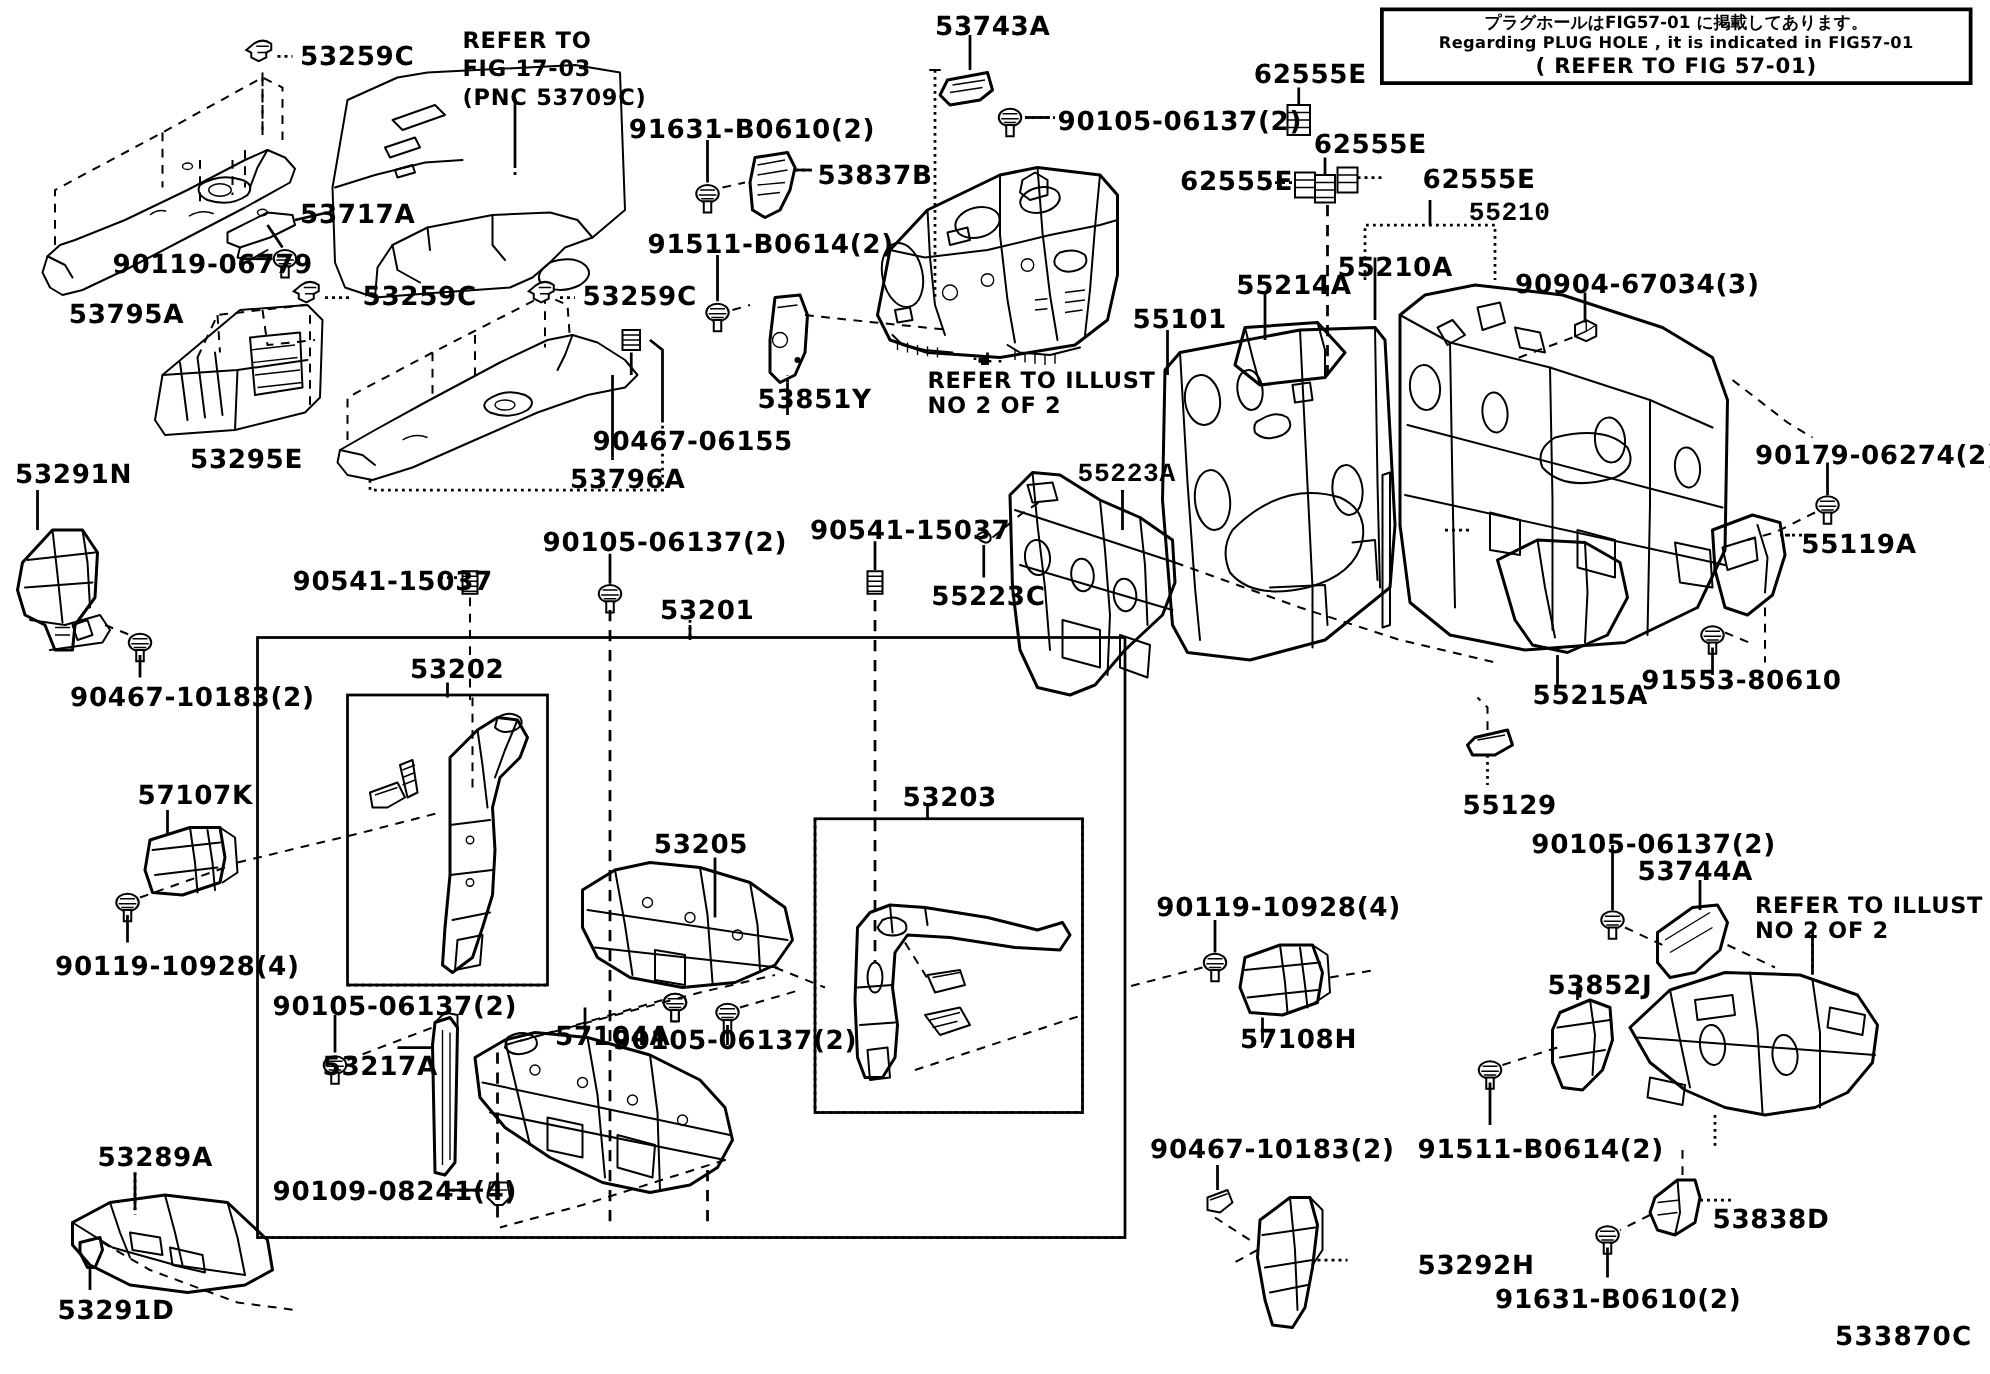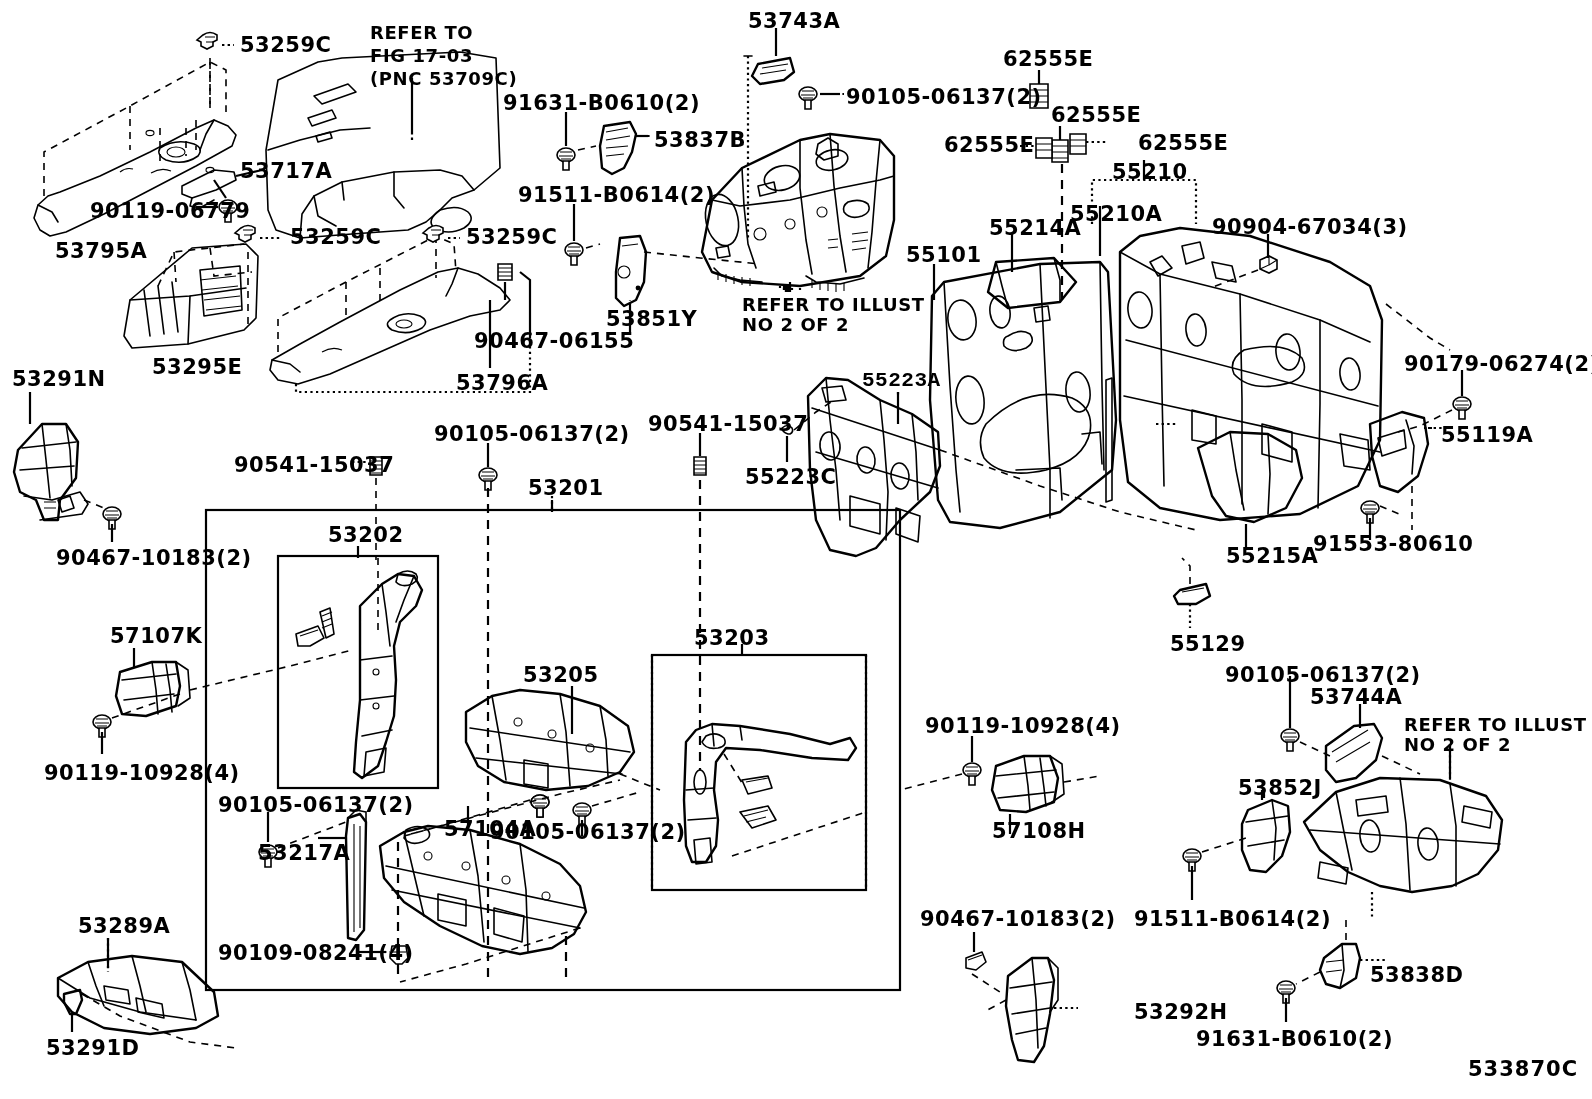--- a/index.html
+++ b/index.html
@@ -633,65 +633,70 @@
       <path class="thin" d="M1070,140 l16,0 M1070,146 l16,0"></path>
       <path class="leadd" d="M1086,142 L1108,142"></path>
 
       <path class="dash" d="M1062,164 L1062,300"></path>
     </g>
 
     <path class="leadd" d="M1156,424 L1178,424"></path>
     <path class="leadd" d="M1424,428 L1434,428"></path>
   </svg>
 
+  <div id="notebox">
+    <div class="jp">プラグホールはFIG57-01 に掲載してあります。</div>
+    <div class="en">Regarding PLUG HOLE , it is indicated in FIG57-01</div>
+    <div class="ref">( REFER TO FIG 57-01)</div>
+  </div>
 
   <div id="labels">
       <div class="lbl" style="left: 240px; top: 34px;">53259C</div>
       <div class="lbl illust" style="left: 370px; top: 22px;">REFER TO</div>
       <div class="lbl illust" style="left: 370px; top: 45px;">FIG 17-03</div>
       <div class="lbl illust" style="left: 370px; top: 68px;">(PNC 53709C)</div>
       <div class="lbl" style="left: 748px; top: 10px;">53743A</div>
       <div class="lbl" style="left: 1003px; top: 48px;">62555E</div>
       <div class="lbl" style="left: 503px; top: 92px;">91631-B0610(2)</div>
       <div class="lbl" style="left: 846px; top: 86px;">90105-06137(2)</div>
       <div class="lbl" style="left: 1051px; top: 104px;">62555E</div>
       <div class="lbl" style="left: 654px; top: 129px;">53837B</div>
       <div class="lbl" style="left: 944px; top: 134px;">62555E</div>
       <div class="lbl" style="left: 1138px; top: 132px;">62555E</div>
       <div class="lbl" style="left: 240px; top: 160px;">53717A</div>
-      <div class="lbl" style="left: 1112px; top: 161px;">55210</div>
+      <div class="lbl" style="left: 1175px; top: 161px; font-family: Liberation Mono, monospace;">55210</div>
       <div class="lbl" style="left: 518px; top: 184px;">91511-B0614(2)</div>
       <div class="lbl" style="left: 90px; top: 200px;">90119-06779</div>
       <div class="lbl" style="left: 989px; top: 217px;">55214A</div>
       <div class="lbl" style="left: 1070px; top: 203px;">55210A</div>
       <div class="lbl" style="left: 1212px; top: 216px; text-align: right;">90904-67034(3)</div>
       <div class="lbl" style="left: 290px; top: 226px;">53259C</div>
       <div class="lbl" style="left: 466px; top: 226px;">53259C</div>
       <div class="lbl" style="left: 55px; top: 240px;">53795A</div>
       <div class="lbl" style="left: 906px; top: 244px;">55101</div>
       <div class="lbl illust" style="left: 742px; top: 294px;">REFER TO ILLUST</div>
       <div class="lbl illust" style="left: 742px; top: 314px;">NO 2 OF 2</div>
       <div class="lbl" style="left: 606px; top: 308px;">53851Y</div>
       <div class="lbl" style="left: 152px; top: 356px;">53295E</div>
-      <div class="lbl" style="left: 474px; top: 330px;">90467-06155</div>
+      <div class="lbl" style="left: 474px; top: 342px;">90467-06155</div>
       <div class="lbl" style="left: 1404px; top: 353px;">90179-06274(2)</div>
       <div class="lbl" style="left: 456px; top: 372px;">53796A</div>
       <div class="lbl" style="left: 862px; top: 370px; font-family: Liberation Mono, monospace;">55223A</div>
       <div class="lbl" style="left: 12px; top: 368px;">53291N</div>
       <div class="lbl" style="left: 648px; top: 413px;">90541-15037</div>
       <div class="lbl" style="left: 434px; top: 423px;">90105-06137(2)</div>
       <div class="lbl" style="left: 1441px; top: 424px;">55119A</div>
       <div class="lbl" style="left: 234px; top: 454px;">90541-15037</div>
       <div class="lbl" style="left: 745px; top: 466px;">55223C</div>
       <div class="lbl" style="left: 528px; top: 477px;">53201</div>
       <div class="lbl" style="left: 56px; top: 547px;">90467-10183(2)</div>
       <div class="lbl" style="left: 328px; top: 524px;">53202</div>
       <div class="lbl" style="left: 1313px; top: 533px;">91553-80610</div>
       <div class="lbl" style="left: 1226px; top: 545px; text-align: right;">55215A</div>
-      <div class="lbl" style="left: 694px; top: 627px;">53203</div>
+      <div class="lbl" style="left: 722px; top: 627px;">53203</div>
       <div class="lbl" style="left: 110px; top: 625px;">57107K</div>
       <div class="lbl" style="left: 1170px; top: 633px;">55129</div>
       <div class="lbl" style="left: 1225px; top: 664px;">90105-06137(2)</div>
       <div class="lbl" style="left: 523px; top: 664px;">53205</div>
       <div class="lbl" style="left: 1310px; top: 686px;">53744A</div>
       <div class="lbl illust" style="left: 1404px; top: 714px;">REFER TO ILLUST</div>
       <div class="lbl illust" style="left: 1404px; top: 734px;">NO 2 OF 2</div>
       <div class="lbl" style="left: 925px; top: 715px;">90119-10928(4)</div>
       <div class="lbl" style="left: 44px; top: 762px;">90119-10928(4)</div>
       <div class="lbl" style="left: 1238px; top: 777px;">53852J</div>

